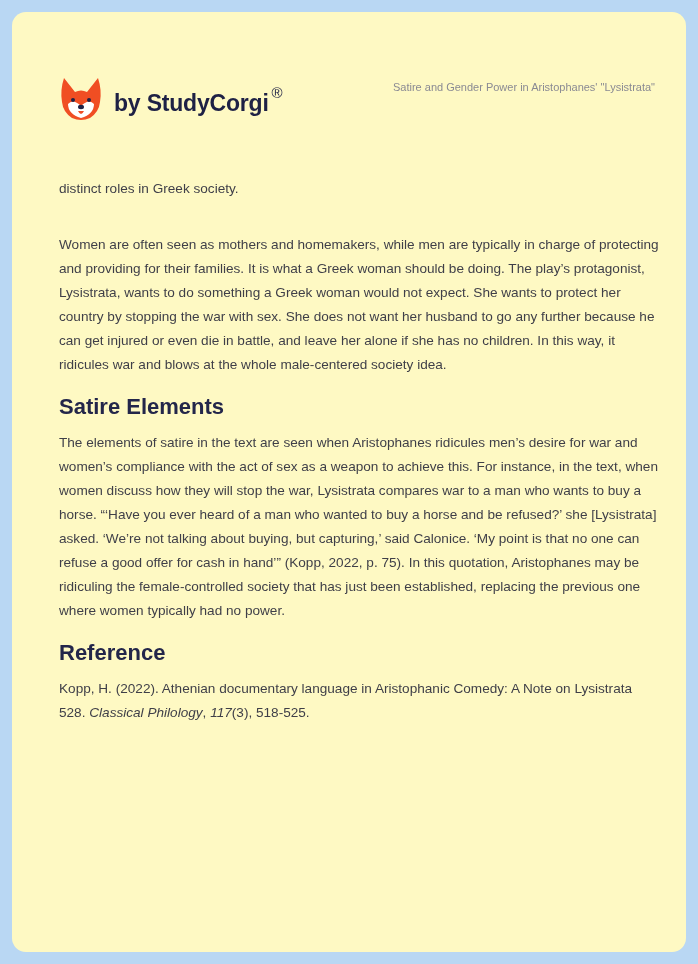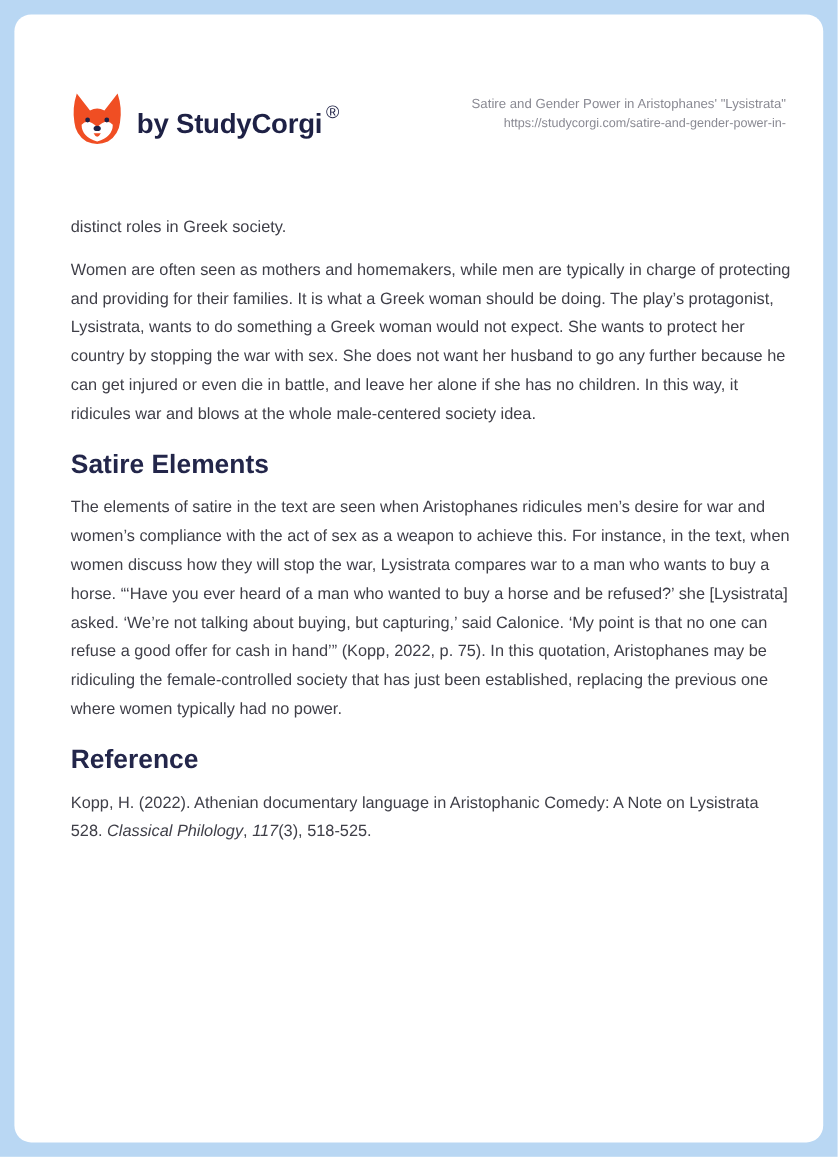--- a/index.html
+++ b/index.html
@@ -7,21 +7,21 @@
       width: 698px; height: 964px;
       background: #b9d7f3;
       font-family: "Liberation Sans", "DejaVu Sans", sans-serif;
       position: relative;
       overflow: hidden;
     }
     .page {
       position: absolute;
       left: 12px; top: 12px;
       width: 674px; height: 940px;
-      background: #ffffff;
+      background: #fef9c3;
       border-radius: 14px;
     }
     .header {
       position: absolute; left: 0; top: 0; width: 674px; height: 150px;
     }
     .logo {
       position: absolute; left: 48px; top: 64px;
       display: flex; align-items: center;
     }
     .logo-icon { width: 42px; height: 46px; display: block; }
@@ -49,42 +49,41 @@
       position: absolute; left: 47px; top: 165px; width: 600px;
       color: #3f3f48;
       font-size: 13.6px;
       line-height: 24px;
     }
     .content p { margin: 0 0 18px 0; }
     .content h2 {
       font-size: 22px; font-weight: bold; color: #23264a;
       margin: 0 0 12px 0; line-height: 24px;
     }
-    .content p.first { margin-bottom: 12px; }
+    .content p.first { margin-bottom: 32px; }
   </style>
 </head>
 <body>
 
 <div class="page">
   <div class="header">
     <div class="logo">
       <svg class="logo-icon" viewBox="0 0 42 46">
         <path d="M4 2 L15 16 Q21 13 27 16 L38 2 Q42 14 40 26 Q39 36 30 42 Q21 46 12 42 Q3 36 2 26 Q0 14 4 2 Z" fill="#f04e23"></path>
         <path d="M8 28 Q13 22 21 30 Q29 22 34 28 Q34 38 21 42 Q8 38 8 28 Z" fill="#ffffff"></path>
         <circle cx="13" cy="24" r="2" fill="#1e2145"></circle>
         <circle cx="29" cy="24" r="2" fill="#1e2145"></circle>
         <ellipse cx="21" cy="31" rx="3" ry="2.2" fill="#1e2145"></ellipse>
         <path d="M18 35 Q21 41 24 35 Z" fill="#f04e23"></path>
       </svg>
       <span class="logo-text"><span>by StudyCorgi</span><span class="logo-reg">®</span></span>
     </div>
     <div class="meta">
       <div class="meta-title">Satire and Gender Power in Aristophanes' "Lysistrata"</div>
       <div class="meta-url">
-        <div>https://studycorgi.com/satire-and-gender-power-in-</div>
       </div>
     </div>
   </div>
 
   <div class="content">
     <p class="first">distinct roles in Greek society.</p>
     <p>Women are often seen as mothers and homemakers, while men are typically in charge of protecting and providing for their families. It is what a Greek woman should be doing. The play’s protagonist, Lysistrata, wants to do something a Greek woman would not expect. She wants to protect her country by stopping the war with sex. She does not want her husband to go any further because he can get injured or even die in battle, and leave her alone if she has no children. In this way, it ridicules war and blows at the whole male-centered society idea.</p>
     <h2>Satire Elements</h2>
     <p>The elements of satire in the text are seen when Aristophanes ridicules men’s desire for war and women’s compliance with the act of sex as a weapon to achieve this. For instance, in the text, when women discuss how they will stop the war, Lysistrata compares war to a man who wants to buy a horse. “‘Have you ever heard of a man who wanted to buy a horse and be refused?’ she [Lysistrata] asked. ‘We’re not talking about buying, but capturing,’ said Calonice. ‘My point is that no one can refuse a good offer for cash in hand’” (Kopp, 2022, p. 75). In this quotation, Aristophanes may be ridiculing the female-controlled society that has just been established, replacing the previous one where women typically had no power.</p>
     <h2>Reference</h2>

